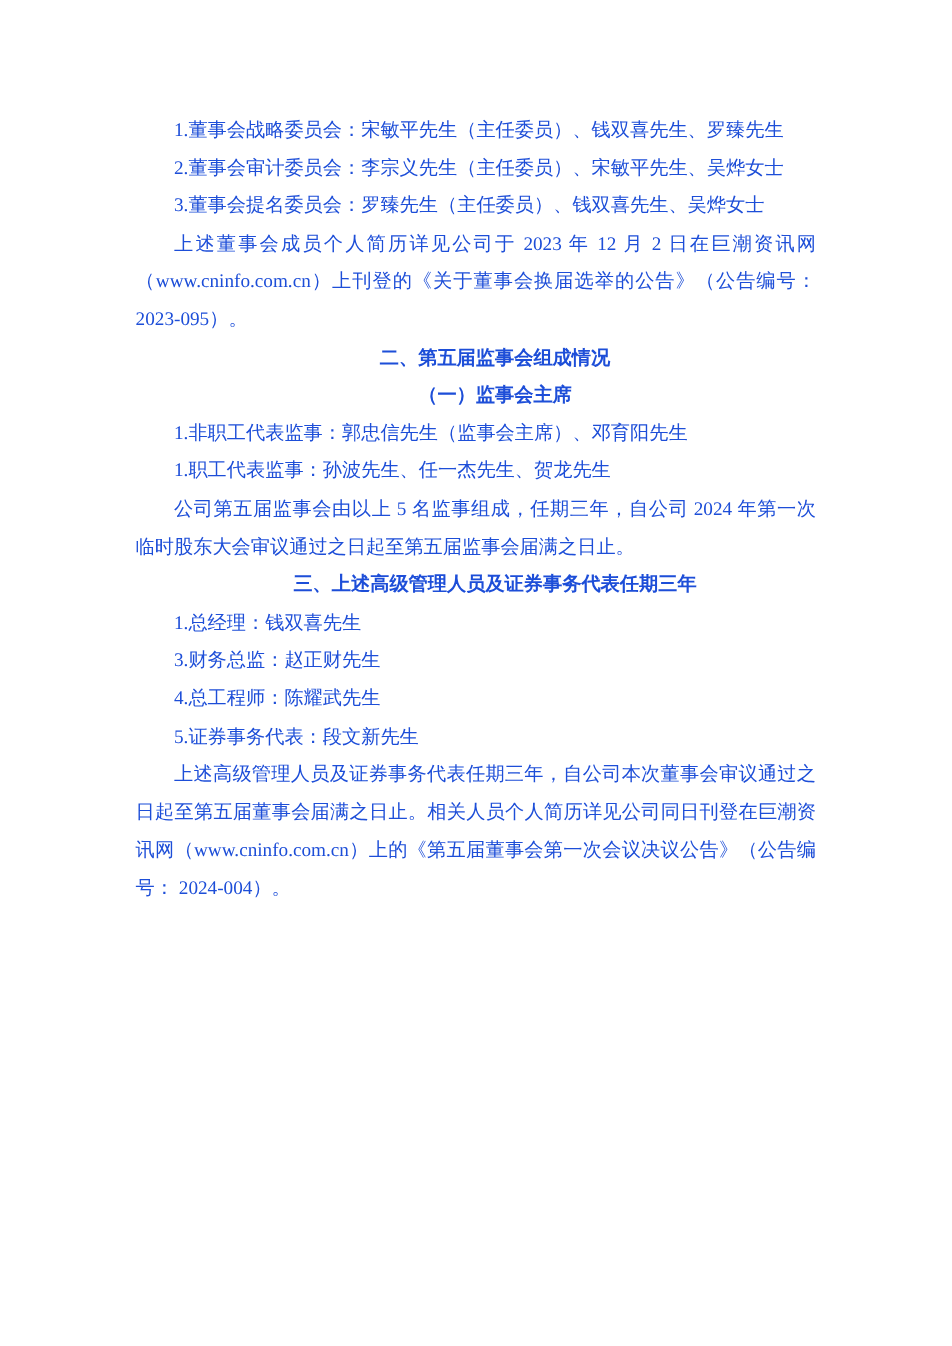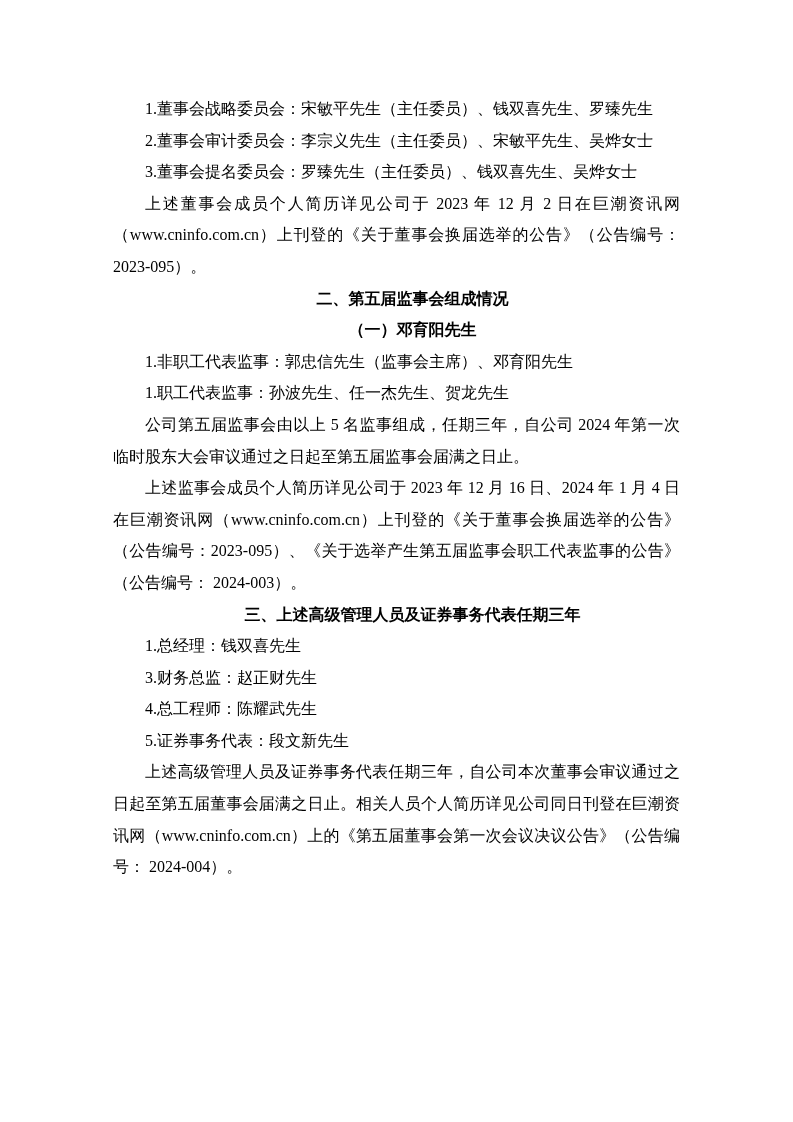--- a/index.html
+++ b/index.html
@@ -8,21 +8,21 @@
     background: #ffffff;
   }
   .page {
     position: relative;
     width: 793px;
     height: 1122px;
     background: #ffffff;
     overflow: hidden;
     box-sizing: border-box;
     font-family: "Liberation Serif", "DejaVu Serif", serif;
-    color: #000000;
+    color: #1d4ed8;
   }
   .content {
     position: absolute;
     left: 113px;
     top: 93px;
     width: 567px;
     font-size: 16px;
     line-height: 31.6px;
     text-align: justify;
   }
@@ -39,25 +39,24 @@
 </head>
 <body>
 
 <div class="page">
   <div class="content">
     <p class="list-item">1.董事会战略委员会：宋敏平先生（主任委员）、钱双喜先生、罗臻先生</p>
     <p class="list-item">2.董事会审计委员会：李宗义先生（主任委员）、宋敏平先生、吴烨女士</p>
     <p class="list-item">3.董事会提名委员会：罗臻先生（主任委员）、钱双喜先生、吴烨女士</p>
     <p class="paragraph">上述董事会成员个人简历详见公司于 2023 年 12 月 2 日在巨潮资讯网（www.cninfo.com.cn）上刊登的《关于董事会换届选举的公告》（公告编号：2023-095）。</p>
     <p class="heading">二、第五届监事会组成情况</p>
-    <p class="heading">（一）邓育阳先生</p>
+    <p class="heading">（一）监事会主席</p>
     <p class="list-item">1.非职工代表监事：郭忠信先生（监事会主席）、邓育阳先生</p>
     <p class="list-item">1.职工代表监事：孙波先生、任一杰先生、贺龙先生</p>
     <p class="paragraph">公司第五届监事会由以上 5 名监事组成，任期三年，自公司 2024 年第一次临时股东大会审议通过之日起至第五届监事会届满之日止。</p>
-    <p class="paragraph">上述监事会成员个人简历详见公司于 2023 年 12 月 16 日、2024 年 1 月 4 日在巨潮资讯网（www.cninfo.com.cn）上刊登的《关于董事会换届选举的公告》（公告编号：2023-095）、《关于选举产生第五届监事会职工代表监事的公告》（公告编号： 2024-003）。</p>
     <p class="heading">三、上述高级管理人员及证券事务代表任期三年</p>
     <p class="list-item">1.总经理：钱双喜先生</p>
     <p class="list-item">3.财务总监：赵正财先生</p>
     <p class="list-item">4.总工程师：陈耀武先生</p>
     <p class="list-item">5.证券事务代表：段文新先生</p>
     <p class="paragraph">上述高级管理人员及证券事务代表任期三年，自公司本次董事会审议通过之日起至第五届董事会届满之日止。相关人员个人简历详见公司同日刊登在巨潮资讯网（www.cninfo.com.cn）上的《第五届董事会第一次会议决议公告》（公告编号： 2024-004）。</p>
   </div>
 </div>
 
 </body></html>

